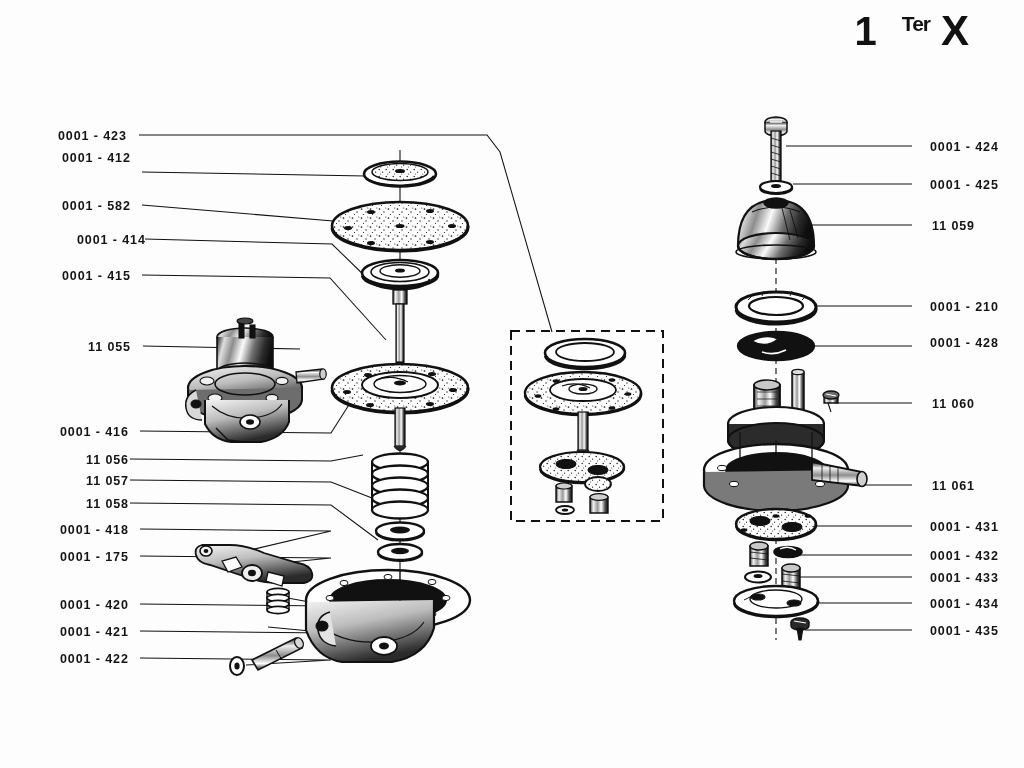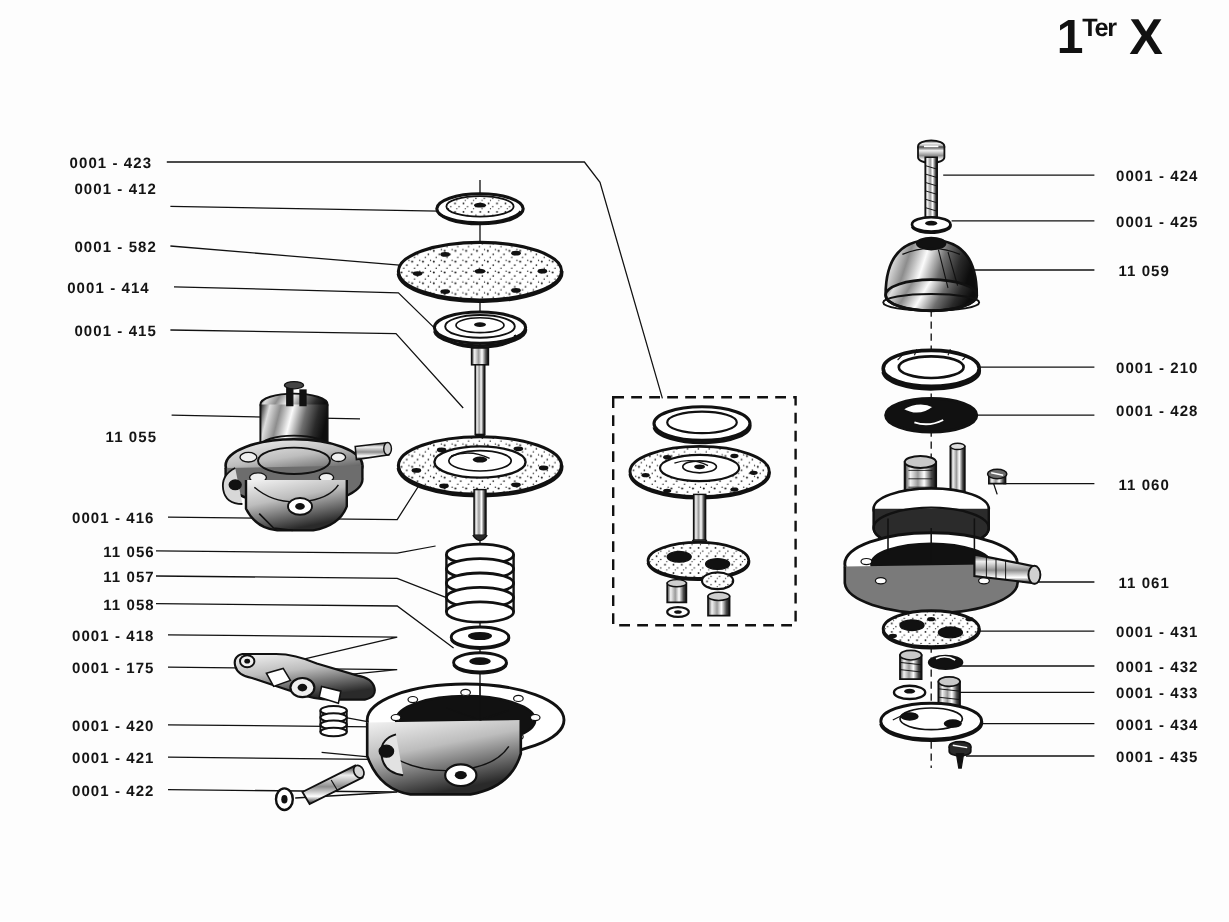--- a/index.html
+++ b/index.html
@@ -13,21 +13,21 @@
   #sheet svg{display:block;}
 
   .plate-title{
     position:absolute;right:56px;top:12px;
     font-family:"Liberation Sans", sans-serif;
     font-weight:bold;color:#111;
     letter-spacing:-1px;
     display:flex;align-items:flex-start;
   }
   .pt-1{font-size:40px;line-height:38px;font-weight:bold;}
-  .pt-ter{font-size:21px;line-height:21px;font-weight:bold;padding-top:1px;}
+  .pt-ter{font-size:21px;line-height:21px;font-weight:bold;padding-top:1px;margin-left:26px;}
   .pt-x{font-size:42px;line-height:38px;font-weight:bold;padding-left:11px;}
 
   .lbl{
     position:absolute;
     font-family:"Liberation Sans", sans-serif;
     font-size:12.5px;
     font-weight:bold;
     color:#141414;
     letter-spacing:0.9px;
     white-space:nowrap;
@@ -501,23 +501,23 @@
 <div class="plate-title">
   <span class="pt-1">1</span>
   <span class="pt-ter">Ter</span>
   <span class="pt-x">X</span>
 </div>
 
 <div id="labels-left">
     <div class="lbl l" style="right: auto; left: 58px; top: 130px;">0001 - 423</div>
     <div class="lbl l" style="right: auto; left: 62px; top: 152px;">0001 - 412</div>
     <div class="lbl l" style="right: auto; left: 62px; top: 200px;">0001 - 582</div>
-    <div class="lbl l" style="right: auto; left: 56px; top: 234px;">0001 - 414</div>
+    <div class="lbl l" style="right: auto; left: 77px; top: 234px;">0001 - 414</div>
     <div class="lbl l" style="right: auto; left: 62px; top: 270px;">0001 - 415</div>
-    <div class="lbl l" style="right: auto; left: 88px; top: 358px; text-align: right;">11 055</div>
+    <div class="lbl l" style="right: auto; left: 88px; top: 341px; text-align: right;">11 055</div>
     <div class="lbl l" style="right: auto; left: 60px; top: 426px;">0001 - 416</div>
     <div class="lbl l" style="right: auto; left: 86px; top: 454px;">11 056</div>
     <div class="lbl l" style="right: auto; left: 86px; top: 475px;">11 057</div>
     <div class="lbl l" style="right: auto; left: 86px; top: 498px;">11 058</div>
     <div class="lbl l" style="right: auto; left: 60px; top: 524px;">0001 - 418</div>
     <div class="lbl l" style="right: auto; left: 60px; top: 551px;">0001 - 175</div>
     <div class="lbl l" style="right: auto; left: 60px; top: 599px;">0001 - 420</div>
     <div class="lbl l" style="right: auto; left: 60px; top: 626px; text-align: right;">0001 - 421</div>
     <div class="lbl l" style="right: auto; left: 60px; top: 653px;">0001 - 422</div>
   </div>

